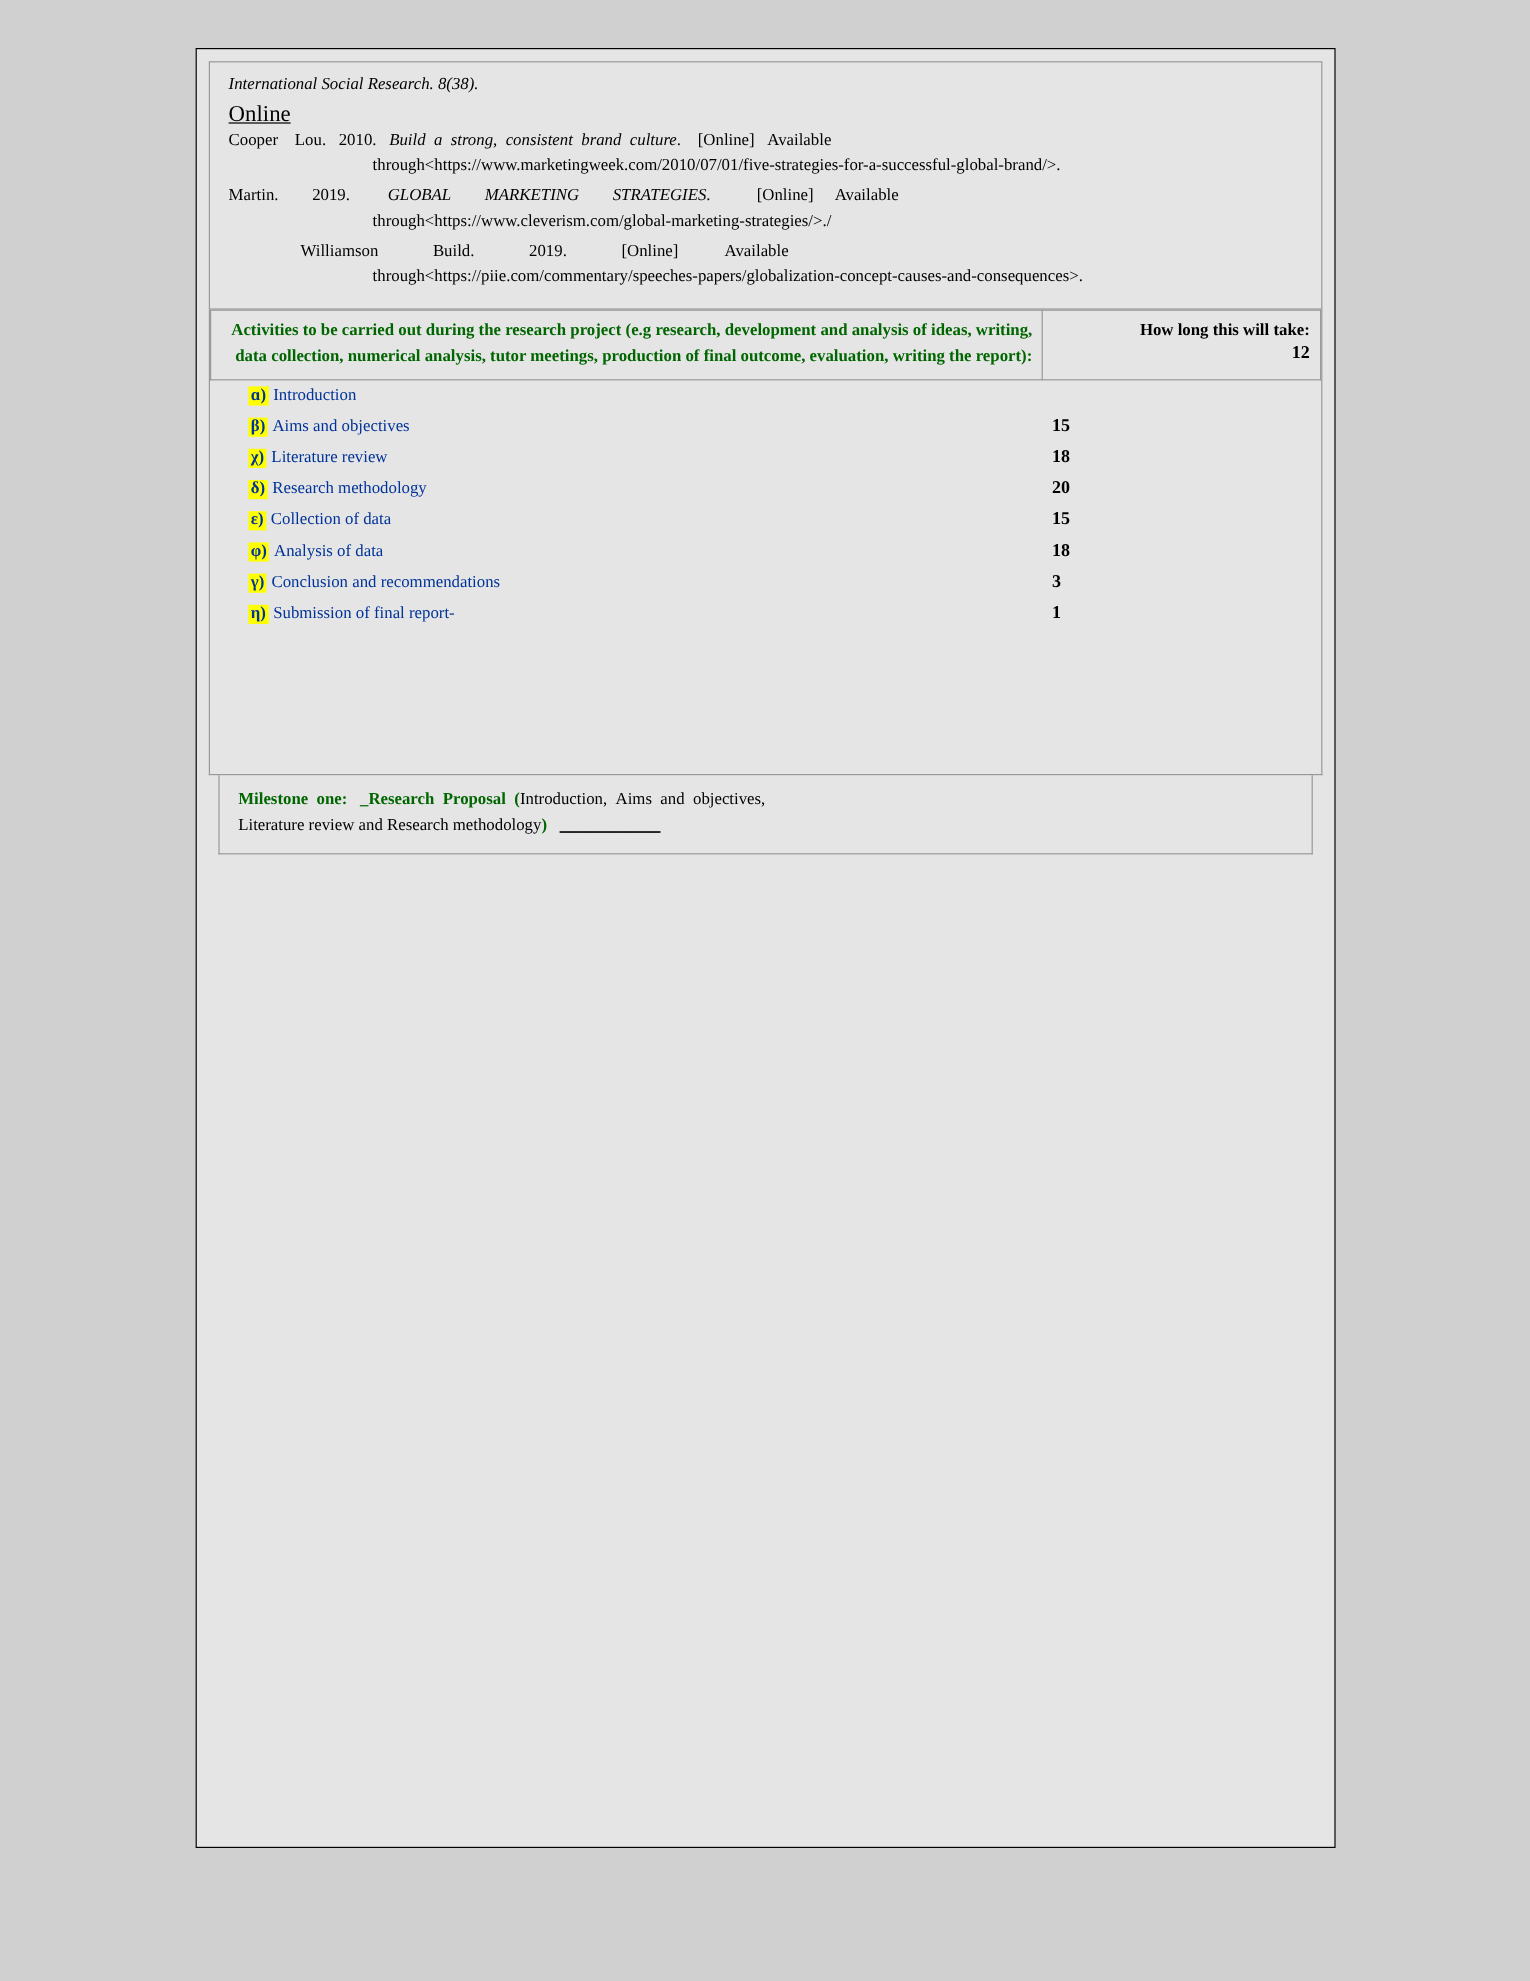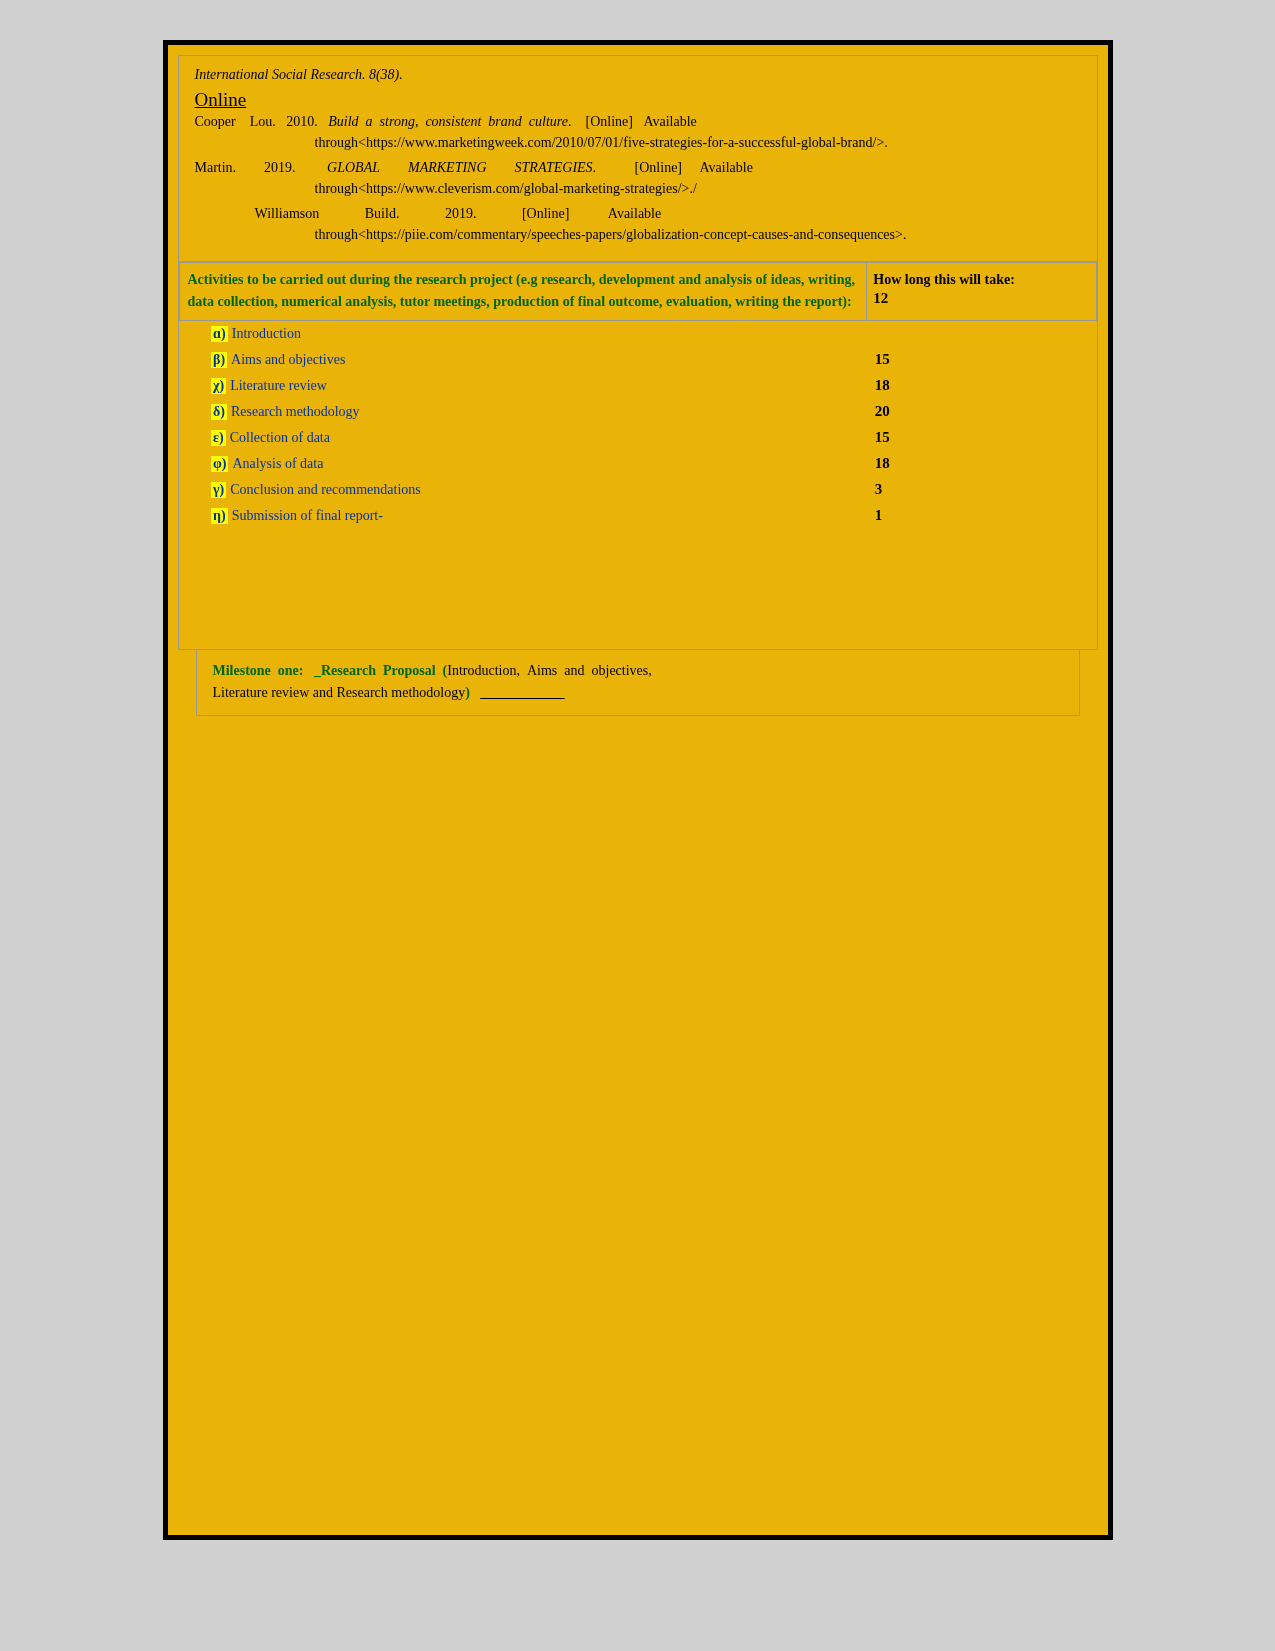--- a/index.html
+++ b/index.html
@@ -12,24 +12,24 @@
       background: #d0d0d0;
       display: flex;
       justify-content: center;
       align-items: flex-start;
       min-height: 1651px;
       padding: 40px 20px;
       font-family: 'Times New Roman', Times, serif;
     }
 
     .page {
-      background: #eab308;
+      background: #e5e5e5;
       width: 950px;
       min-height: 1500px;
-      border: 5px solid #000000;
+      border: 1px solid #000000;
       padding: 0;
       position: relative;
     }
 
     .references-section {
       padding: 8px 16px 12px 16px;
       border: 1px solid #999;
       margin: 10px 10px 0 10px;
     }
 
@@ -66,20 +66,21 @@
 
     .activities-table {
       width: 100%;
       border-collapse: collapse;
     }
 
     .activities-table .header-row td {
       border: 1px solid #999;
       padding: 6px 8px;
       vertical-align: top;
+      text-align: right;
     }
 
     .activities-header-left {
       width: 75%;
       font-weight: bold;
       color: #006600;
       font-size: 14px;
       line-height: 1.6;
     }
 
@@ -125,21 +126,21 @@
     .activity-time {
       font-weight: bold;
       font-size: 15px;
       color: #000;
       width: 25%;
       text-align: left;
       padding-left: 8px;
     }
 
     .milestone-section {
-      margin: 0 28px;
+      margin: 0 18px;
       border: 1px solid #999;
       border-top: none;
       padding: 10px 16px;
     }
 
     .milestone-text {
       font-size: 14px;
       line-height: 1.6;
     }
 

